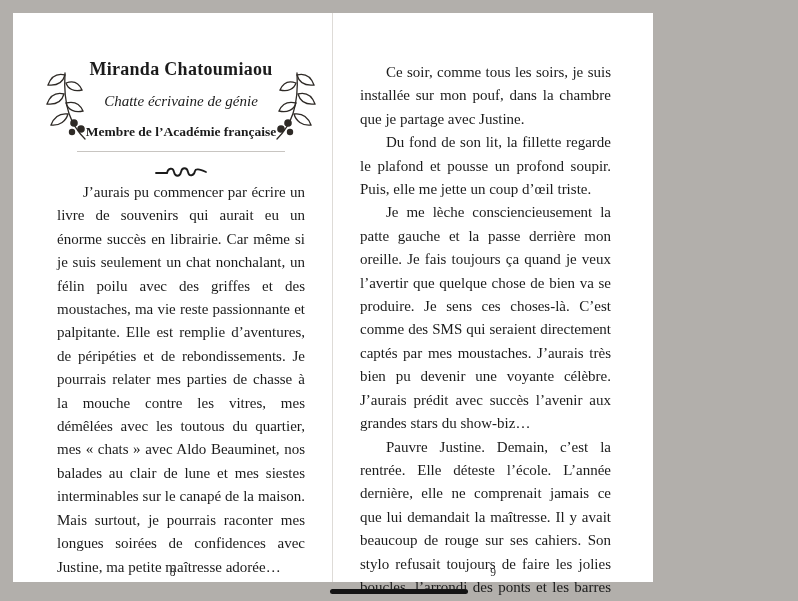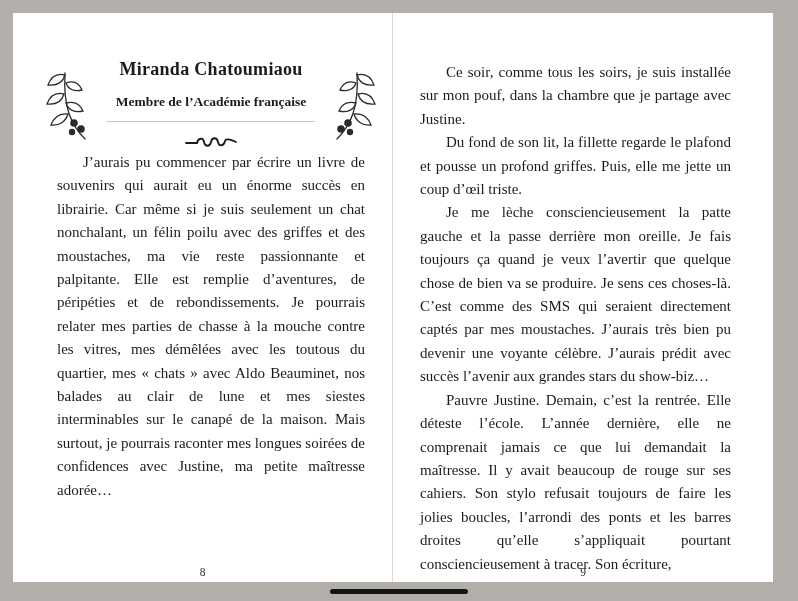--- a/index.html
+++ b/index.html
@@ -10,21 +10,21 @@
     position: relative;
     background: #b2afab;
     font-family: "Liberation Serif", "DejaVu Serif", serif;
     overflow: hidden;
   }
 
   .spread {
     position: absolute;
     left: 13px;
     top: 13px;
-    width: 760px;
+    width: 640px;
     height: 569px;
     background: #ffffff;
     display: flex;
   }
 
   .page {
     position: relative;
     width: 50%;
     height: 100%;
     color: #1b1b1b;
@@ -146,41 +146,42 @@
           </g>
           <g fill="#2e2a26">
             <circle cx="33" cy="60" r="3.8"></circle>
             <circle cx="40" cy="66" r="3.8"></circle>
             <circle cx="31" cy="69" r="3.2"></circle>
           </g>
         </svg>
       </span>
 
       <div class="title">Miranda Chatoumiaou</div>
+      <div class="subtitle">Chatte écrivaine de génie</div>
       <div class="membership">Membre de l’Académie française</div>
       <div class="header-rule"></div>
     </div>
 
     <div class="squiggle-wrap">
       <svg width="54" height="14" viewBox="0 0 54 14">
         <path d="M2 8 H13 C14 3 19 2 20 7 C21 12 26 12 27 7 C28 2 33 2 34 7 C35 12 40 11 41 6 C41.5 3.5 45 4 52 7" fill="none" stroke="#1b1b1b" stroke-width="1.8" stroke-linecap="round"></path>
       </svg>
     </div>
 
     <div class="body">
       <p class="para">J’aurais pu commencer par écrire un livre de souvenirs qui aurait eu un énorme succès en librairie. Car même si je suis seulement un chat nonchalant, un félin poilu avec des griffes et des moustaches, ma vie reste passionnante et palpitante. Elle est remplie d’aventures, de péripéties et de rebondissements. Je pourrais relater mes parties de chasse à la mouche contre les vitres, mes démêlées avec les toutous du quartier, mes « chats » avec Aldo Beauminet, nos balades au clair de lune et mes siestes interminables sur le canapé de la maison. Mais surtout, je pourrais raconter mes longues soirées de confidences avec Justine, ma petite maîtresse adorée…</p>
     </div>
 
     <div class="page-number">8</div>
   </div>
 
   <div class="page page-right">
     <div class="body">
       <p class="para">Ce soir, comme tous les soirs, je suis installée sur mon pouf, dans la chambre que je partage avec Justine.</p>
-      <p class="para">Du fond de son lit, la fillette regarde le plafond et pousse un profond griffes. Puis, elle me jette un coup d’œil triste.</p>
+      <p class="para">Du fond de son lit, la fillette regarde le plafond et pousse un profond soupir. Puis, elle me jette un coup d’œil triste.</p>
       <p class="para">Je me lèche consciencieusement la patte gauche et la passe derrière mon oreille. Je fais toujours ça quand je veux l’avertir que quelque chose de bien va se produire. Je sens ces choses-là. C’est comme des SMS qui seraient directement captés par mes moustaches. J’aurais très bien pu devenir une voyante célèbre. J’aurais prédit avec succès l’avenir aux grandes stars du show-biz…</p>
       <p class="para">Pauvre Justine. Demain, c’est la rentrée. Elle déteste l’école. L’année dernière, elle ne comprenait jamais ce que lui demandait la maîtresse. Il y avait beaucoup de rouge sur ses cahiers. Son stylo refusait toujours de faire les jolies boucles, l’arrondi des ponts et les barres droites qu’elle s’appliquait pourtant consciencieusement à tracer. Son écriture,</p>
     </div>
 
     <div class="page-number">9</div>
   </div>
 
 </div>
 
 <div class="home-indicator"></div>

